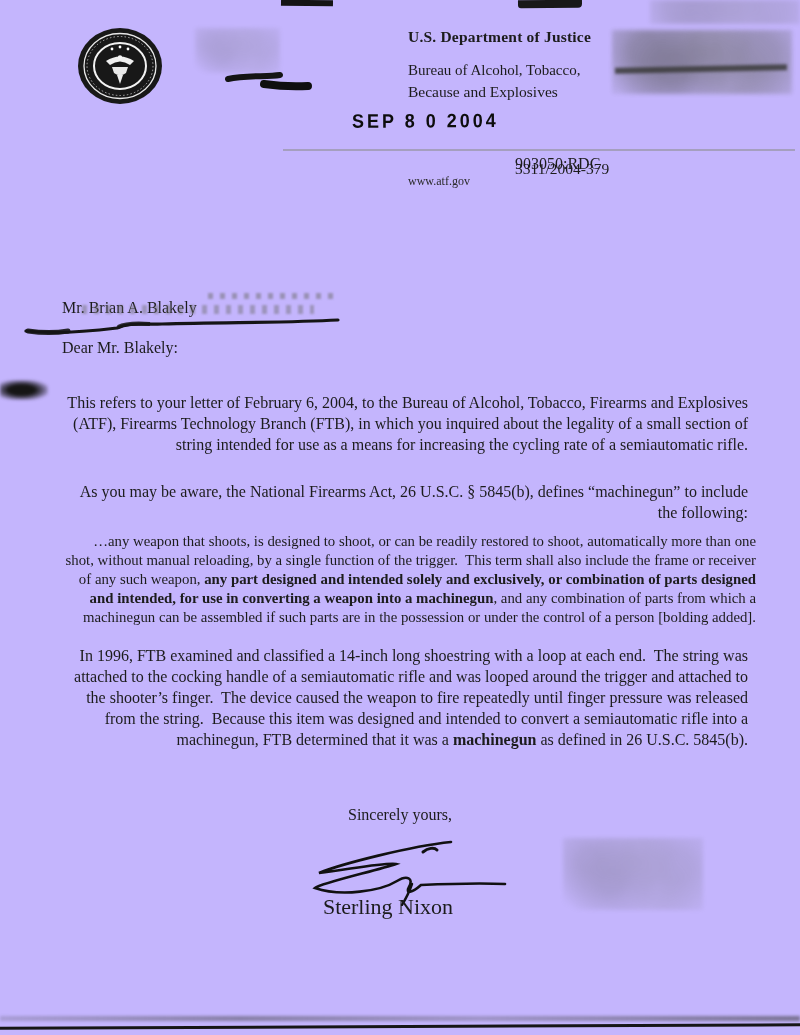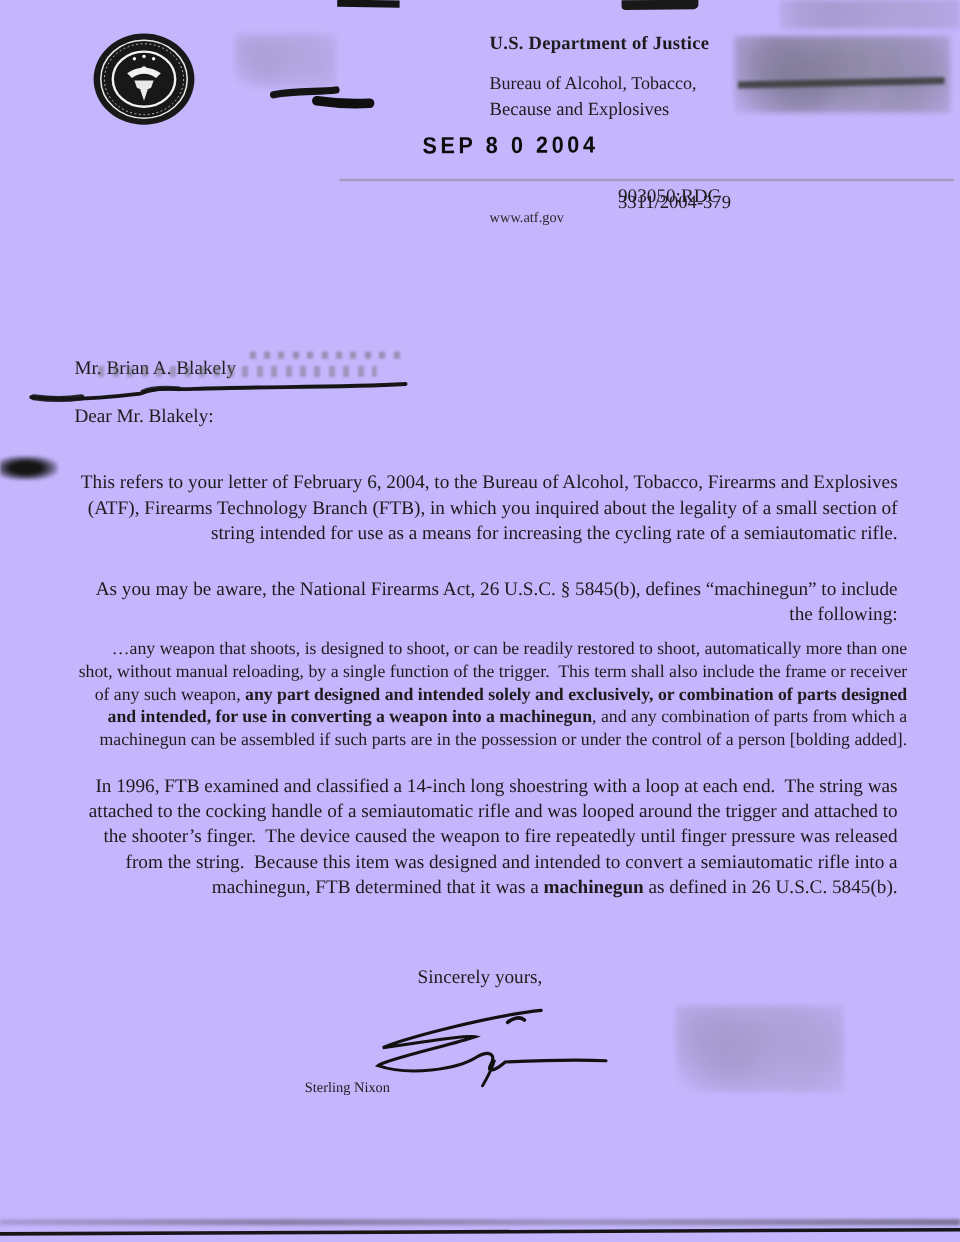--- a/index.html
+++ b/index.html
@@ -32,21 +32,21 @@
   
   .recipient { left:62px; top:266px; font-size:16px;margin-top:33px; }
   .salutation { left:62px; top:339px; font-size:16px; }
   .para { left:62px; width:686px; font-size:16px; line-height:21px; white-space:pre-wrap; text-align:right; }
   .p1 { top:376px; }
   .p2 { top:465px; }
   .quote { top:517px; width:694px; font-size:14.8px; line-height:19px; }
   .p3 { top:629px; }
   .p4 { top:755px; }
   .closing { left:348px; top:806px; font-size:16px; }
-  .signer-block { left:254px; top:896px; width:310px; font-size:12px; line-height:21px; }
+  .signer-block { left:233px; top:896px; width:310px; text-align:center; font-size:22px; line-height:21px; }
 
   
   .top-mark-a { left:281px; top:0; width:52px; height:6px; background:#141414; transform:rotate(.8deg); }
   .top-mark-b { left:518px; top:0; width:64px; height:8px; background:#181818; border-radius:0 0 4px 3px; transform:rotate(-.5deg); }
   .noise {
     background:
       radial-gradient(circle at 18% 30%, rgba(90,90,90,.55) 0 9%, transparent 42%),
       radial-gradient(circle at 52% 18%, rgba(110,110,110,.45) 0 11%, transparent 46%),
       radial-gradient(circle at 82% 38%, rgba(95,95,95,.45) 0 12%, transparent 50%),
       radial-gradient(circle at 34% 62%, rgba(80,80,80,.5) 0 10%, transparent 46%),

